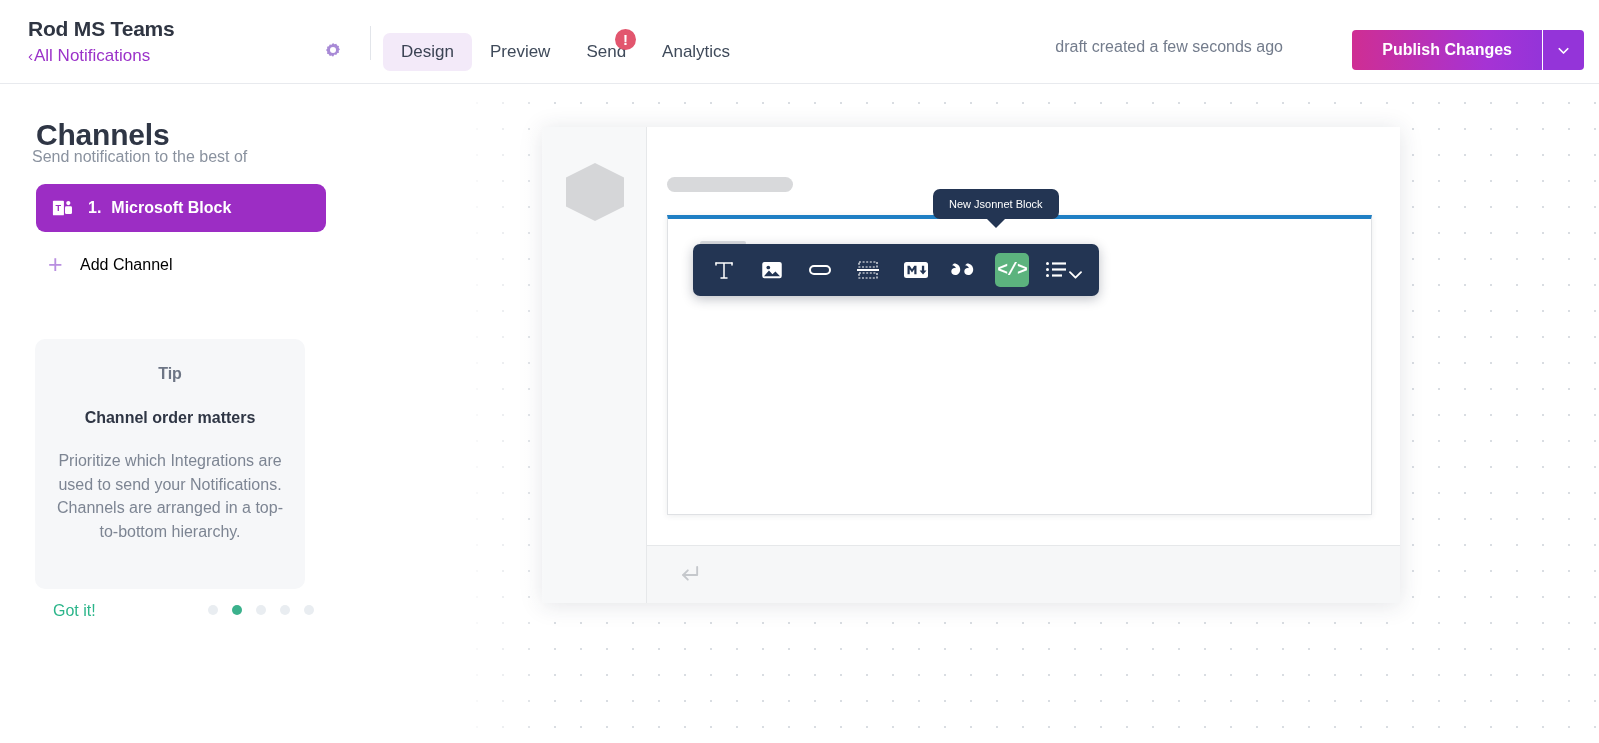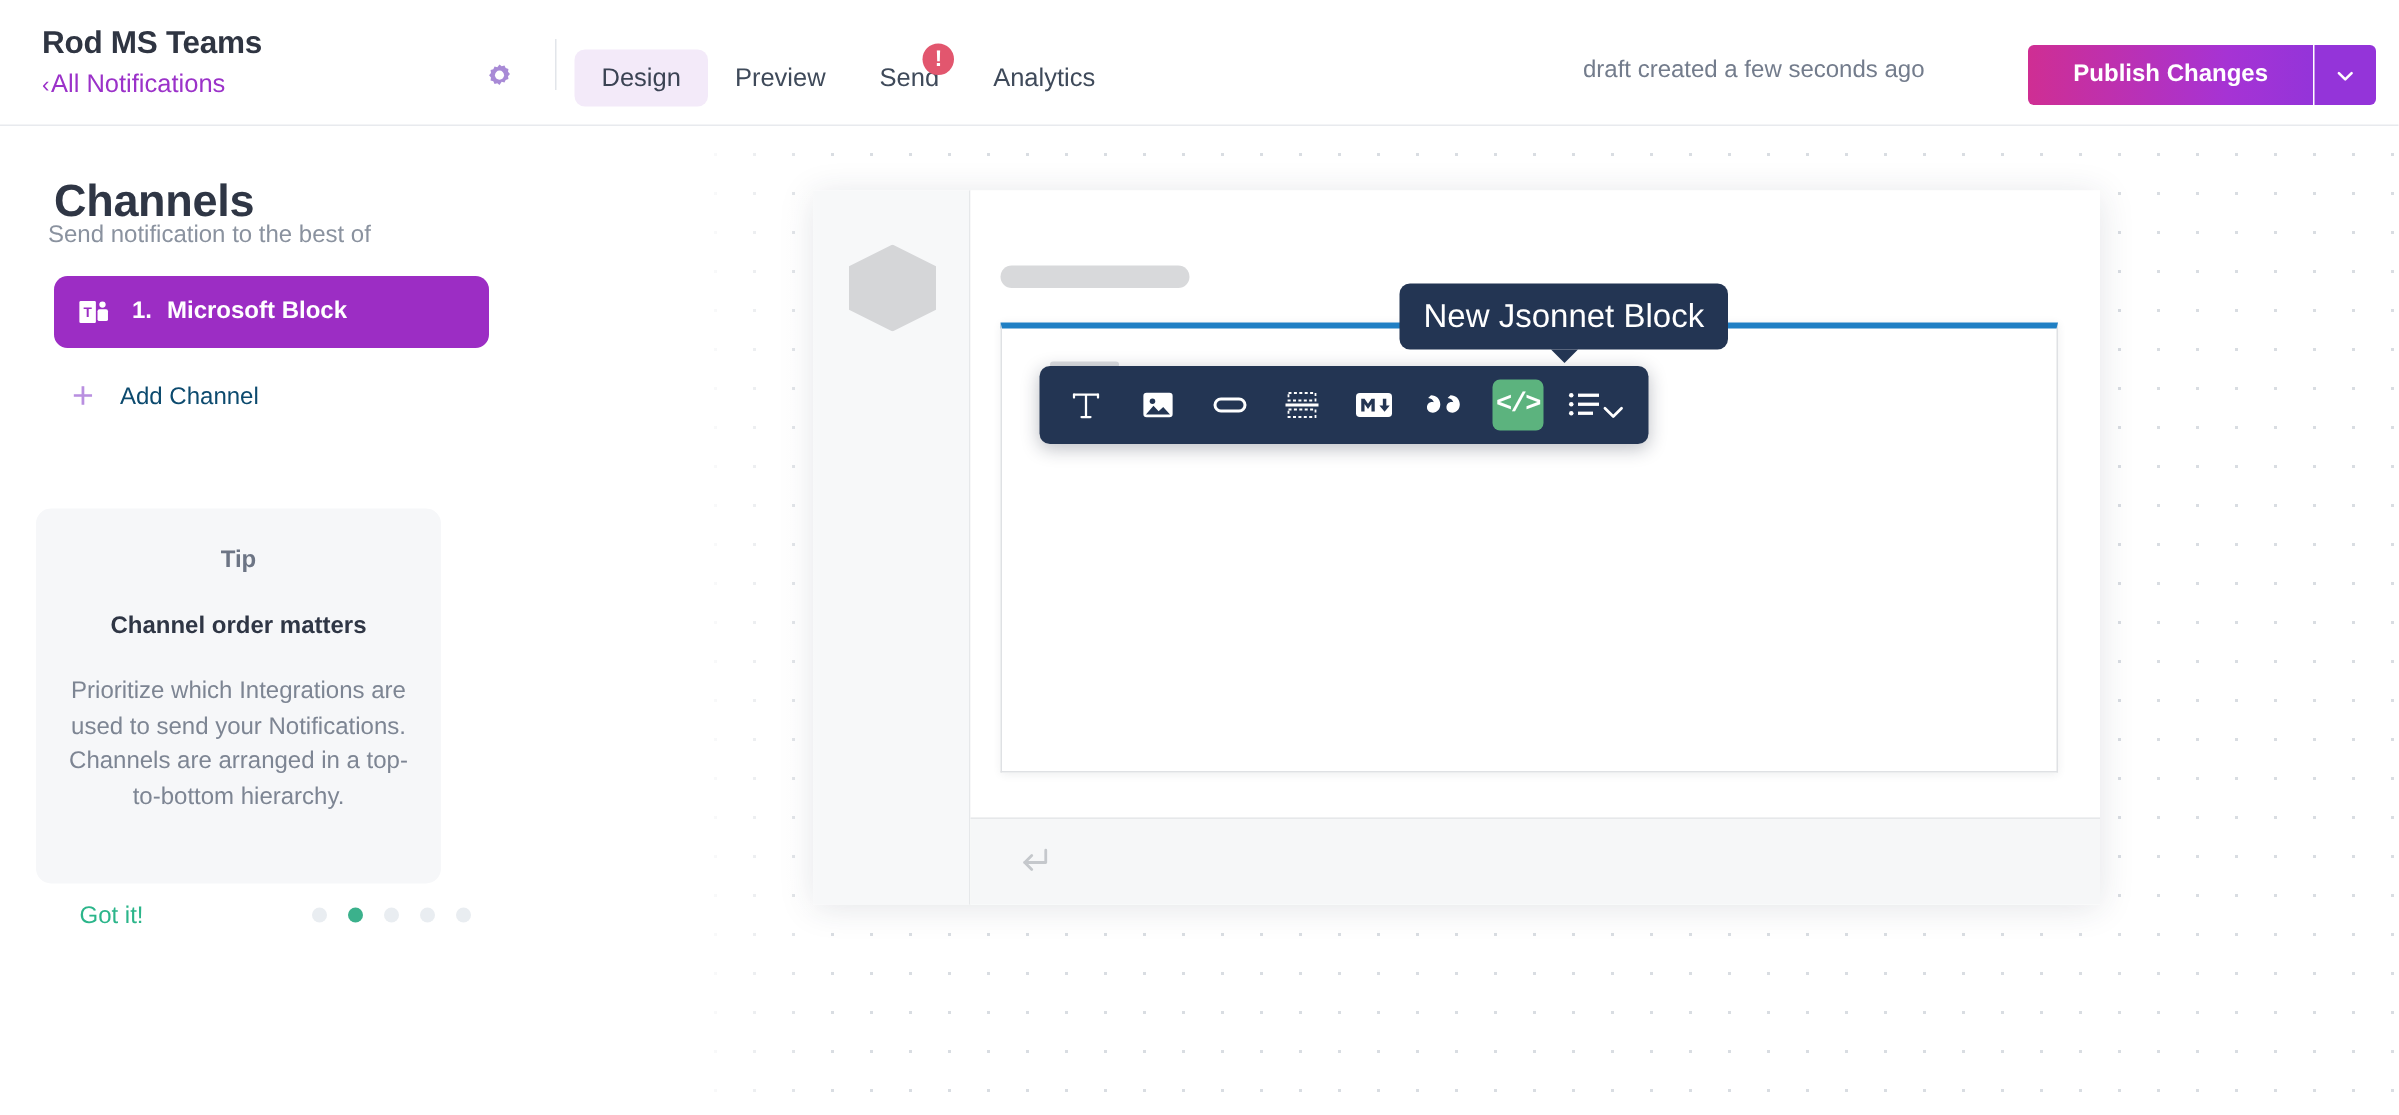--- a/index.html
+++ b/index.html
@@ -93,24 +93,24 @@
   }
   .teams-icon { width: 22px; height: 22px; position: relative; flex: 0 0 auto; }
   .channel-num { color: #fff; font-size: 16px; font-weight: bold; margin-left: 14px; }
   .channel-label { color: #fff; font-size: 16px; font-weight: bold; margin-left: 10px; }
 
   .add-channel {
     position: absolute; left: 48px; top: 168px;
     display: flex; align-items: center; cursor: pointer;
   }
   .plus-icon { color: #b98fe0; font-size: 25px; line-height: 1; font-weight: 300; width: 22px; }
-  .add-channel-label { font-size: 16px; color: #0c4a6e; margin-left: 10px; }
+  .add-channel-label { font-size: 16px; color: #000000; margin-left: 10px; }
 
   .tip-card {
-    position: absolute; left: 24px; top: 255px;
+    position: absolute; left: 35px; top: 255px;
     width: 270px; height: 250px;
     background: #f6f7f9; border-radius: 10px;
     padding: 26px 22px;
     text-align: center;
   }
   .tip-word { font-size: 16px; font-weight: bold; color: #6d7585; }
   .tip-title { font-size: 16px; font-weight: bold; color: #2f3645; margin-top: 26px; }
   .tip-body { font-size: 16px; color: #7d8593; line-height: 23.5px; margin-top: 22px; }
 
   .got-it {
@@ -195,21 +195,21 @@
     display: flex; align-items: center; justify-content: center;
     cursor: pointer; color: #ffffff; flex: 0 0 auto;
   }
   .tb-btn.sel { background: #5cb37e; }
   .tb-code { font-size: 18px; font-weight: bold; color: #fff; font-family: "Liberation Mono", monospace; letter-spacing: -1px; }
   .tb-list-wrap { display: flex; align-items: center; cursor: pointer; gap: 1px; }
 
   .tooltip {
     position: absolute; left: 503px; top: 105px;
     background: #233553; color: #ffffff;
-    font-size: 22px; padding: 9px 16px; border-radius: 7px;
+    font-size: 11px; padding: 9px 16px; border-radius: 7px;
     white-space: nowrap; z-index: 30;
   }
   .tooltip:after {
     content: ""; position: absolute; left: 50%; bottom: -9px;
     margin-left: -9px; border-left: 9px solid transparent;
     border-right: 9px solid transparent; border-top: 9px solid #233553;
   }
 </style>
 </head>
 <body>

